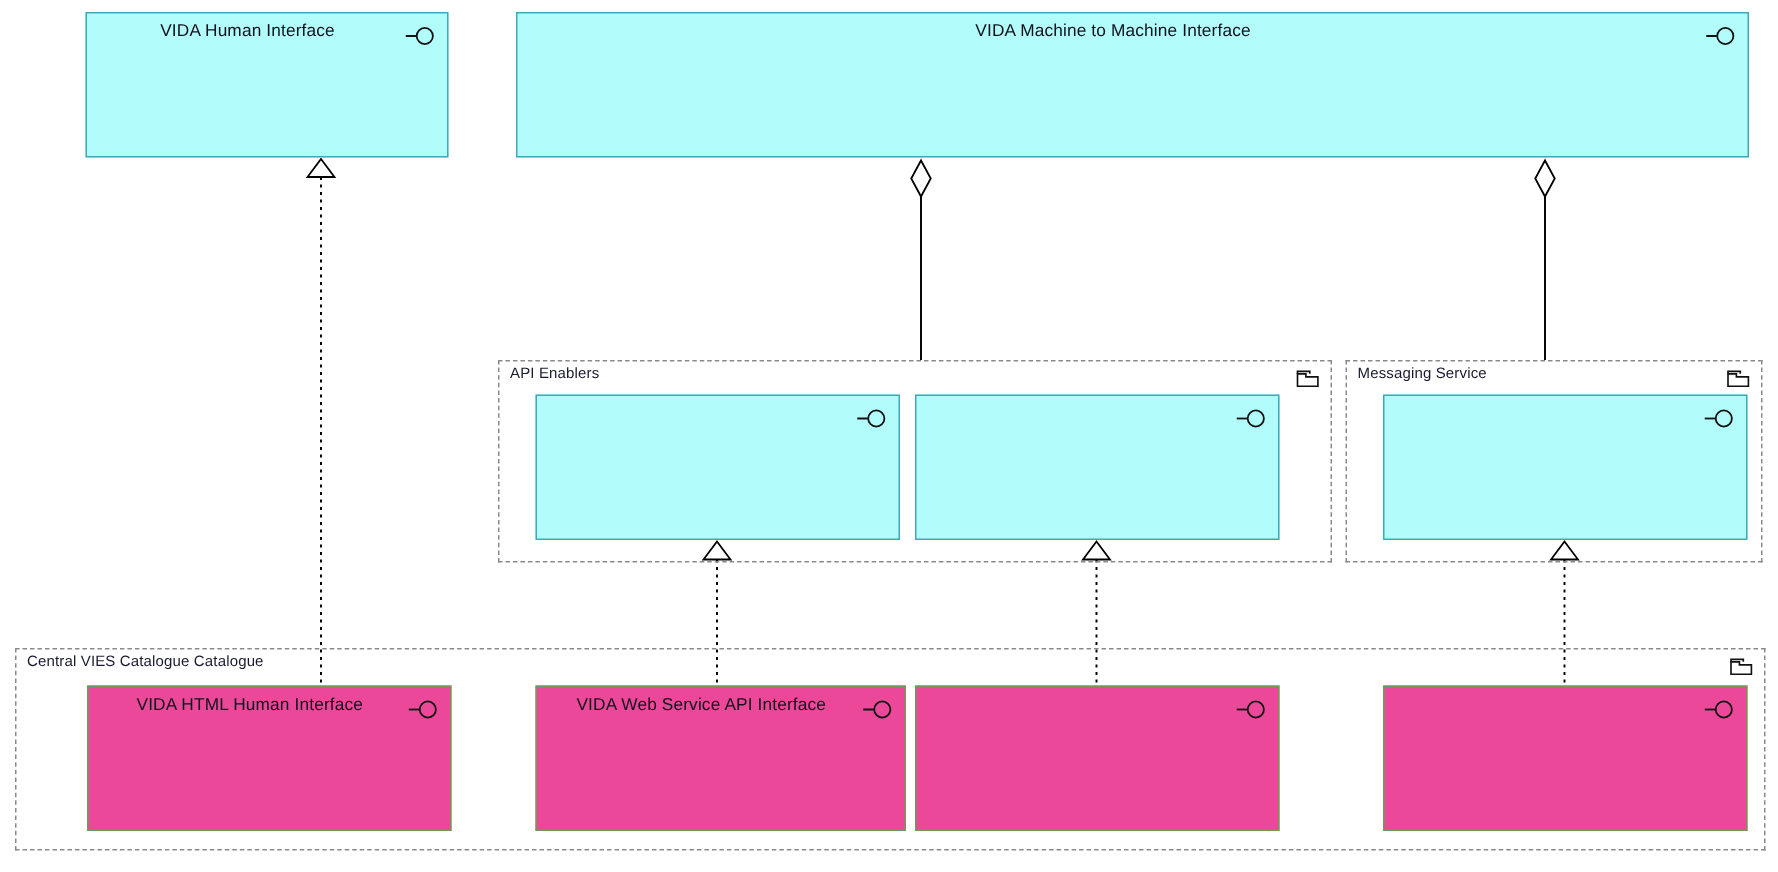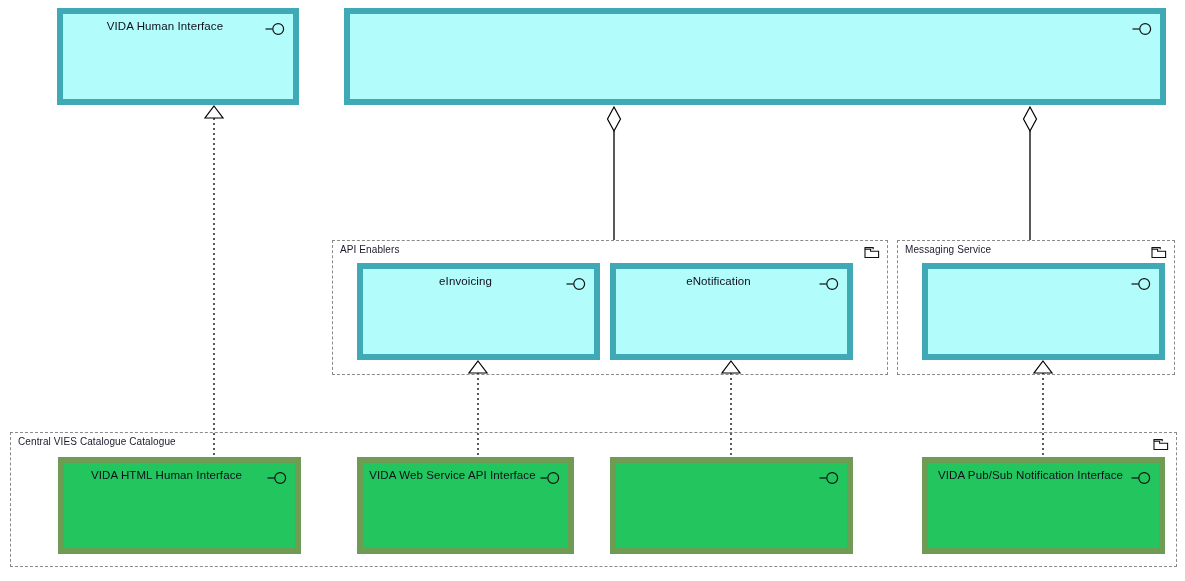--- a/index.html
+++ b/index.html
@@ -22,25 +22,25 @@
   .group-title{
     position:absolute;left:7px;top:3px;
     font-size:10px;color:#1a1a2e;white-space:nowrap;
     letter-spacing:.1px;
   }
   .folder-icon{position:absolute;right:7px;top:5px;width:16px;height:13px;}
 
   
   .node{
     position:absolute;z-index:3;
-    border:6px solid #c2410c;
+    border:1px solid #c2410c;
     box-sizing:border-box;
   }
   .node.cyan{background:#b2fcfb;border-color:#3fa9b5;}
-  .node.green{background:#22c55e;border-color:#6f9c54;}
+  .node.green{background:#ec4899;border-color:#6f9c54;}
   .node-label{
     position:absolute;left:0;right:0;top:6px;
     text-align:center;font-size:11.5px;color:#10101c;
     white-space:nowrap;letter-spacing:.1px;
   }
   .node-label.shifted{padding-right:26px;}
   .lollipop{position:absolute;top:8px;width:22px;height:14px;}
 </style>
 </head>
 <body>
@@ -100,67 +100,65 @@
 
   <div id="nodes-layer">
       <div class="node cyan" style="left: 57px; top: 8px; width: 242px; height: 97px;">
         <div class="node-label shifted">VIDA Human Interface</div>
         <svg class="lollipop" viewBox="0 0 22 14" style="right: 6px;">
           <line x1="0.5" y1="7" x2="7.5" y2="7" stroke="#111111" stroke-width="1.2"></line>
           <circle cx="13.2" cy="7" r="5.4" fill="none" stroke="#111111" stroke-width="1.2"></circle>
         </svg>
       </div>
       <div class="node cyan" style="left: 344px; top: 8px; width: 822px; height: 97px;">
+        <div class="node-label shifted">VIDA Machine to Machine Interface</div>
         <svg class="lollipop" viewBox="0 0 22 14" style="right: 6px;">
           <line x1="0.5" y1="7" x2="7.5" y2="7" stroke="#111111" stroke-width="1.2"></line>
           <circle cx="13.2" cy="7" r="5.4" fill="none" stroke="#111111" stroke-width="1.2"></circle>
         </svg>
       </div>
       <div class="node cyan" style="left: 357px; top: 263px; width: 243px; height: 97px;">
-        <div class="node-label shifted">eInvoicing</div>
         <svg class="lollipop" viewBox="0 0 22 14" style="right: 6px;">
           <line x1="0.5" y1="7" x2="7.5" y2="7" stroke="#111111" stroke-width="1.2"></line>
           <circle cx="13.2" cy="7" r="5.4" fill="none" stroke="#111111" stroke-width="1.2"></circle>
         </svg>
       </div>
       <div class="node cyan" style="left: 610px; top: 263px; width: 243px; height: 97px;">
-        <div class="node-label shifted">eNotification</div>
         <svg class="lollipop" viewBox="0 0 22 14" style="right: 6px;">
           <line x1="0.5" y1="7" x2="7.5" y2="7" stroke="#111111" stroke-width="1.2"></line>
           <circle cx="13.2" cy="7" r="5.4" fill="none" stroke="#111111" stroke-width="1.2"></circle>
         </svg>
       </div>
       <div class="node cyan" style="left: 922px; top: 263px; width: 243px; height: 97px;">
         <svg class="lollipop" viewBox="0 0 22 14" style="right: 6px;">
           <line x1="0.5" y1="7" x2="7.5" y2="7" stroke="#111111" stroke-width="1.2"></line>
           <circle cx="13.2" cy="7" r="5.4" fill="none" stroke="#111111" stroke-width="1.2"></circle>
         </svg>
       </div>
       <div class="node green" style="left: 58px; top: 457px; width: 243px; height: 97px;">
         <div class="node-label shifted">VIDA HTML Human Interface</div>
         <svg class="lollipop" viewBox="0 0 22 14" style="right: 6px;">
           <line x1="0.5" y1="7" x2="7.5" y2="7" stroke="#111111" stroke-width="1.2"></line>
           <circle cx="13.2" cy="7" r="5.4" fill="none" stroke="#111111" stroke-width="1.2"></circle>
         </svg>
       </div>
-      <div class="node green" style="left: 357px; top: 457px; width: 217px; height: 97px;">
+      <div class="node green" style="left: 357px; top: 457px; width: 247px; height: 97px;">
         <div class="node-label shifted">VIDA Web Service API Interface</div>
         <svg class="lollipop" viewBox="0 0 22 14" style="right: 6px;">
           <line x1="0.5" y1="7" x2="7.5" y2="7" stroke="#111111" stroke-width="1.2"></line>
           <circle cx="13.2" cy="7" r="5.4" fill="none" stroke="#111111" stroke-width="1.2"></circle>
         </svg>
       </div>
       <div class="node green" style="left: 610px; top: 457px; width: 243px; height: 97px;">
         <svg class="lollipop" viewBox="0 0 22 14" style="right: 6px;">
           <line x1="0.5" y1="7" x2="7.5" y2="7" stroke="#111111" stroke-width="1.2"></line>
           <circle cx="13.2" cy="7" r="5.4" fill="none" stroke="#111111" stroke-width="1.2"></circle>
         </svg>
       </div>
       <div class="node green" style="left: 922px; top: 457px; width: 243px; height: 97px;">
-        <div class="node-label shifted">VIDA Pub/Sub Notification Interface</div>
         <svg class="lollipop" viewBox="0 0 22 14" style="right: 6px;">
           <line x1="0.5" y1="7" x2="7.5" y2="7" stroke="#111111" stroke-width="1.2"></line>
           <circle cx="13.2" cy="7" r="5.4" fill="none" stroke="#111111" stroke-width="1.2"></circle>
         </svg>
       </div>
     </div>
 
 </div>
 
 </body></html>

